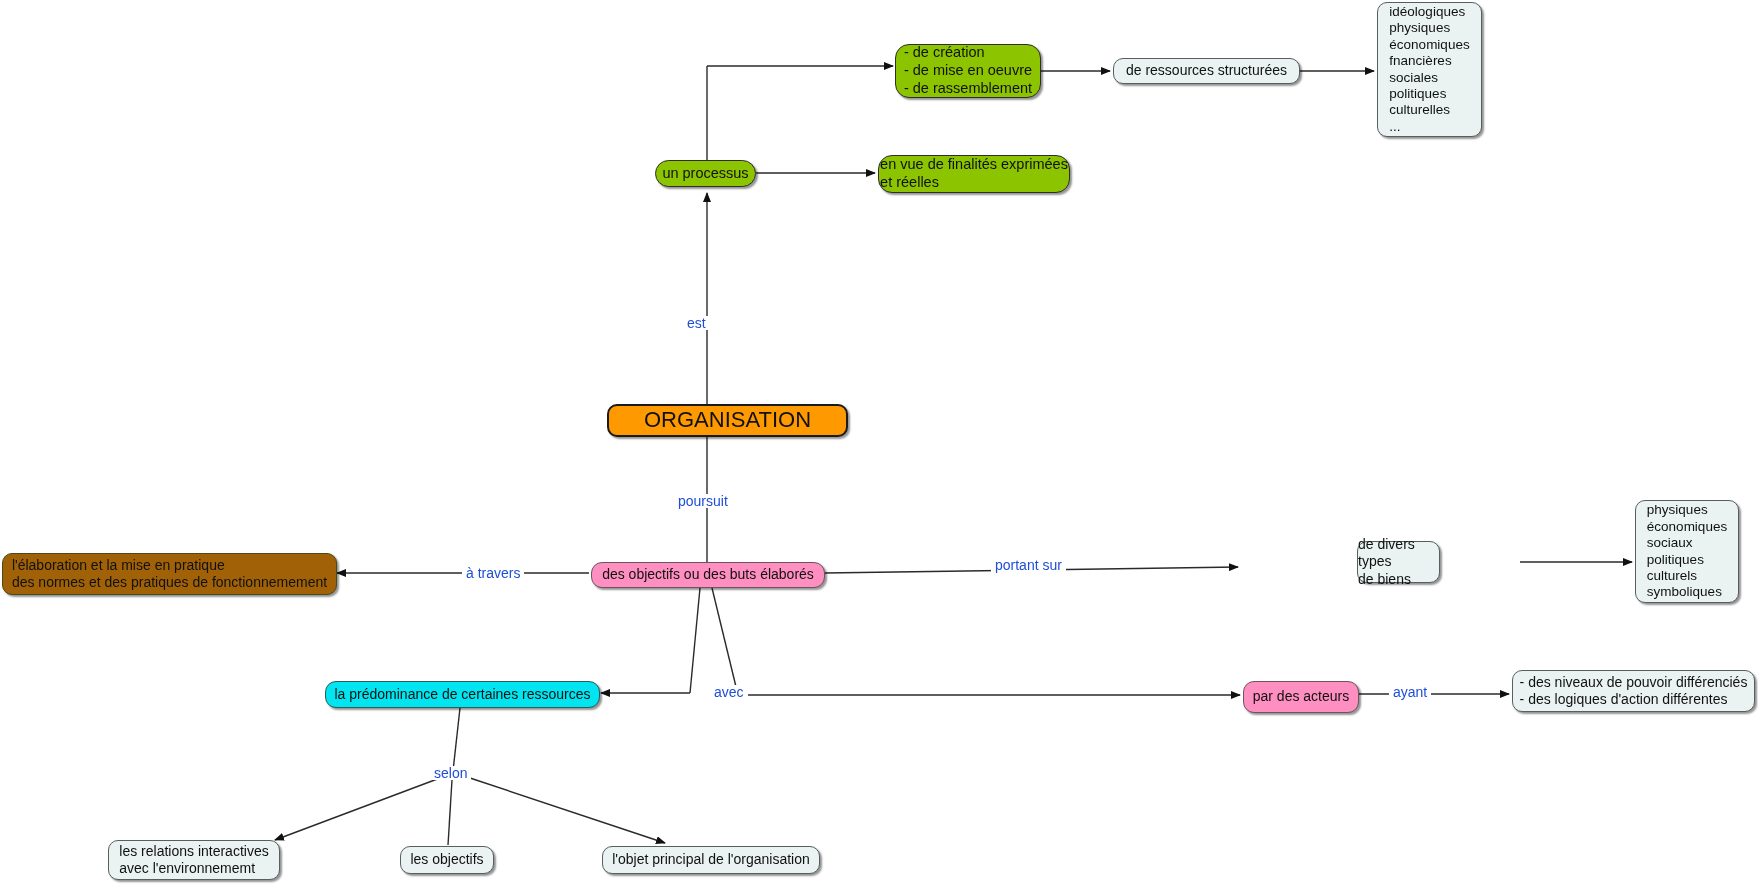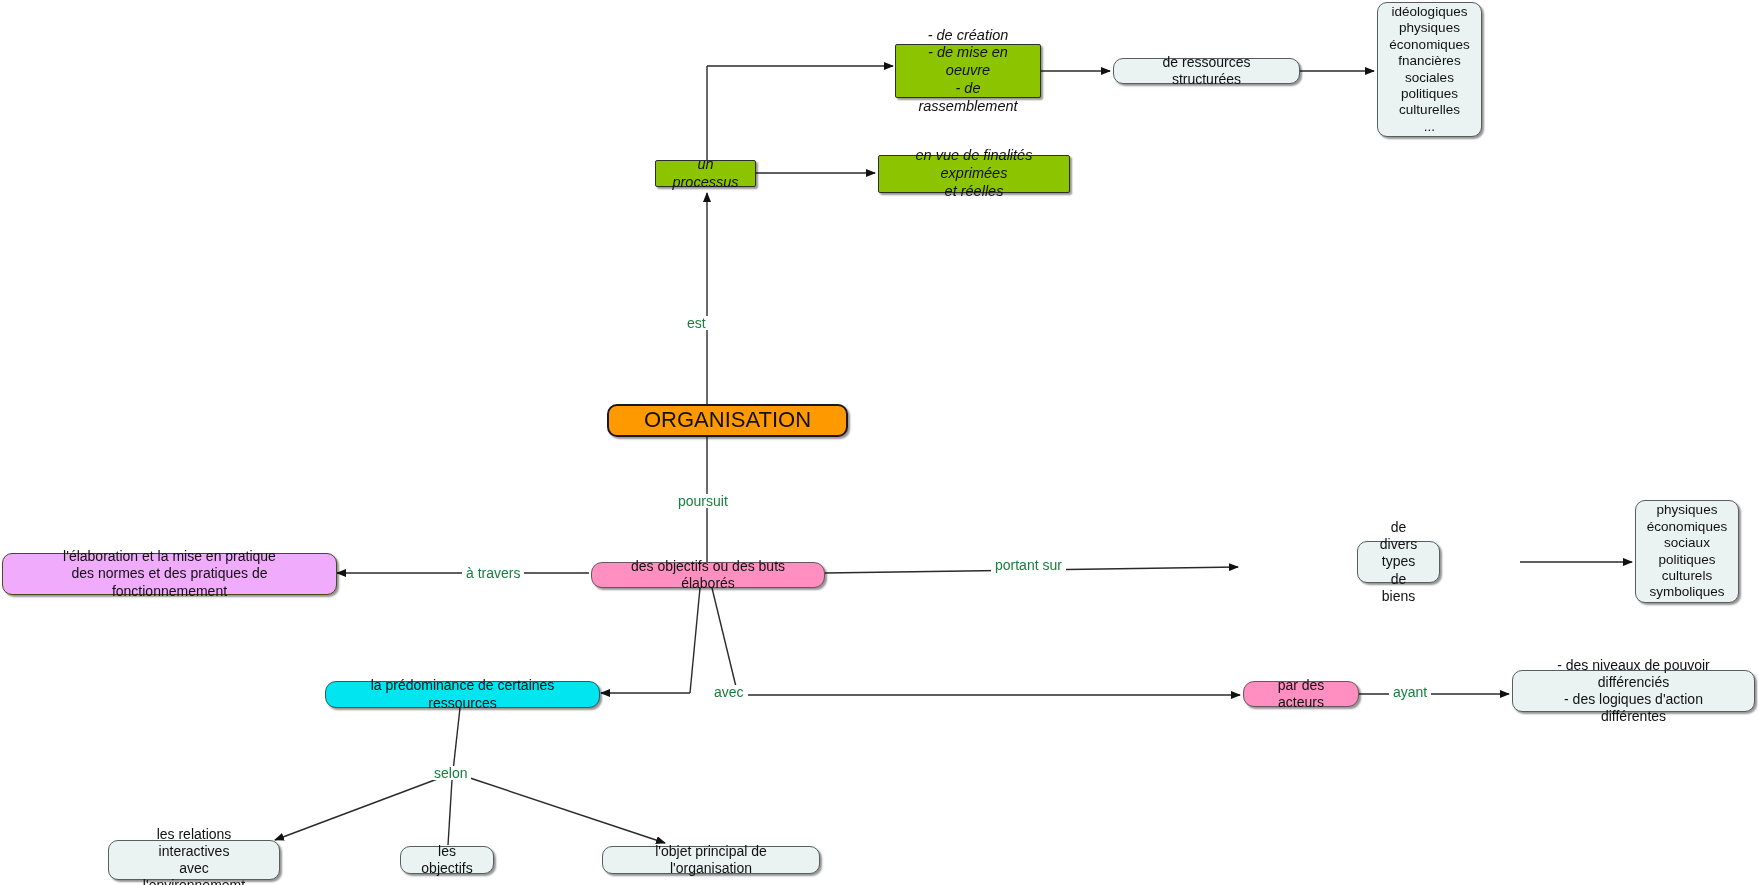--- a/index.html
+++ b/index.html
@@ -36,53 +36,52 @@
     height: 885px;
   }
 
   
   .node {
     position: absolute;
     box-sizing: border-box;
     display: flex;
     align-items: center;
     justify-content: center;
-    text-align: center;
+    text-align: left;
     border: 1px solid #3a3a3a;
     border-radius: 9px;
     color: #111111;
     line-height: 1.22;
     white-space: pre-line;
     box-shadow: 2px 2px 2px rgba(0,0,0,0.42);
-    padding: 3px 20px;
+    padding: 3px 0;
   }
 
   
   .n-orange {
     background: #ff9900;
     border-color: #1a1a1a;
     border-width: 2px;
     font-size: 22px;
     border-radius: 10px;
   }
   .n-green {
     background: #8cc400;
     border-color: #2e2e2e;
     font-size: 14.5px;
-    border-radius: 2px;
-    font-style: italic;
+    border-radius: 14px;
   }
   .n-pink {
     background: #ff8fc0;
     border-color: #6b5560;
     font-size: 14px;
     border-radius: 11px;
   }
   .n-yellow {
-    background: #f0abfc;
+    background: #a16207;
     border-color: #4a4a18;
     font-size: 14px;
     border-radius: 10px;
   }
   .n-cyan {
     background: #00e5f0;
     border-color: #2f5a60;
     font-size: 14px;
     border-radius: 11px;
   }
@@ -90,21 +89,21 @@
     background: #eaf2f2;
     border-color: #555f60;
     font-size: 14px;
     border-radius: 10px;
   }
 
   
   .link-label {
     position: absolute;
     font-size: 14px;
-    color: #15803d;
+    color: #1d4ed8;
     background: #ffffff;
     padding: 0 4px;
     white-space: nowrap;
     text-align: center;
     line-height: 1;
   }
 </style>
 </head>
 <body>
 
@@ -194,21 +193,21 @@
     <div class="node n-grey" style="left:1357px; top:541px; width:83px; height:42px;">de divers types
 de biens</div>
 
     <div class="node n-grey" style="left:1635px; top:500px; width:104px; height:103px; font-size:13.5px;">physiques
 économiques
 sociaux
 politiques
 culturels
 symboliques</div>
 
-    <div class="node n-pink" style="left:1243px; top:681px; width:116px; height:26px;">par des acteurs</div>
+    <div class="node n-pink" style="left:1243px; top:681px; width:116px; height:32px;">par des acteurs</div>
 
     <div class="node n-cyan" style="left:325px; top:681px; width:275px; height:27px;">la prédominance de certaines ressources</div>
 
     <div class="node n-grey" style="left:1512px; top:670px; width:243px; height:42px;">- des niveaux de pouvoir différenciés
 - des logiques d'action différentes</div>
 
     <div class="node n-grey" style="left:108px; top:840px; width:172px; height:40px;">les relations interactives
 avec l'environnememt</div>
 
     <div class="node n-grey" style="left:400px; top:846px; width:94px; height:28px;">les objectifs</div>

